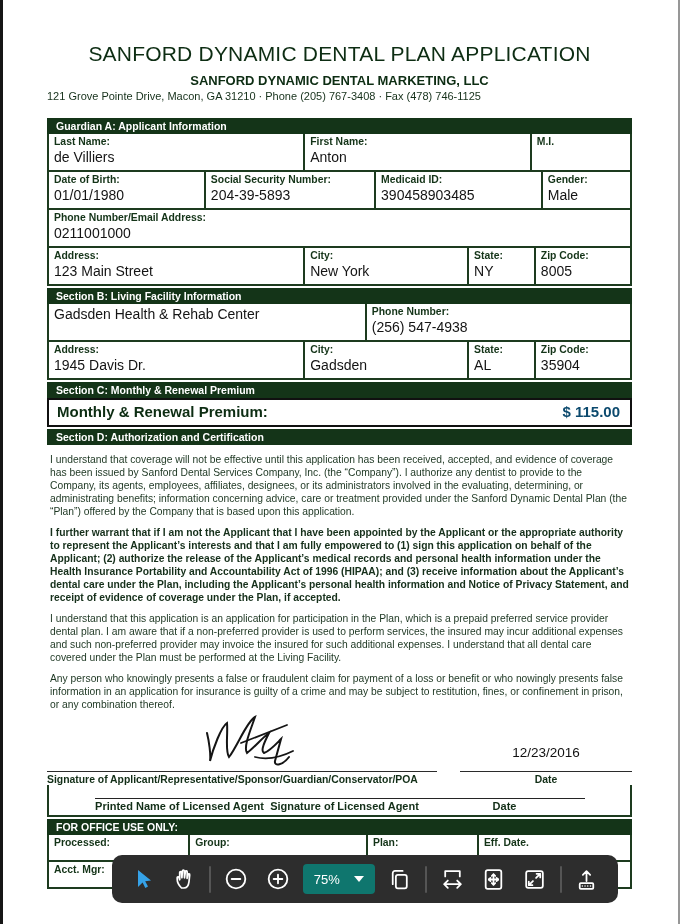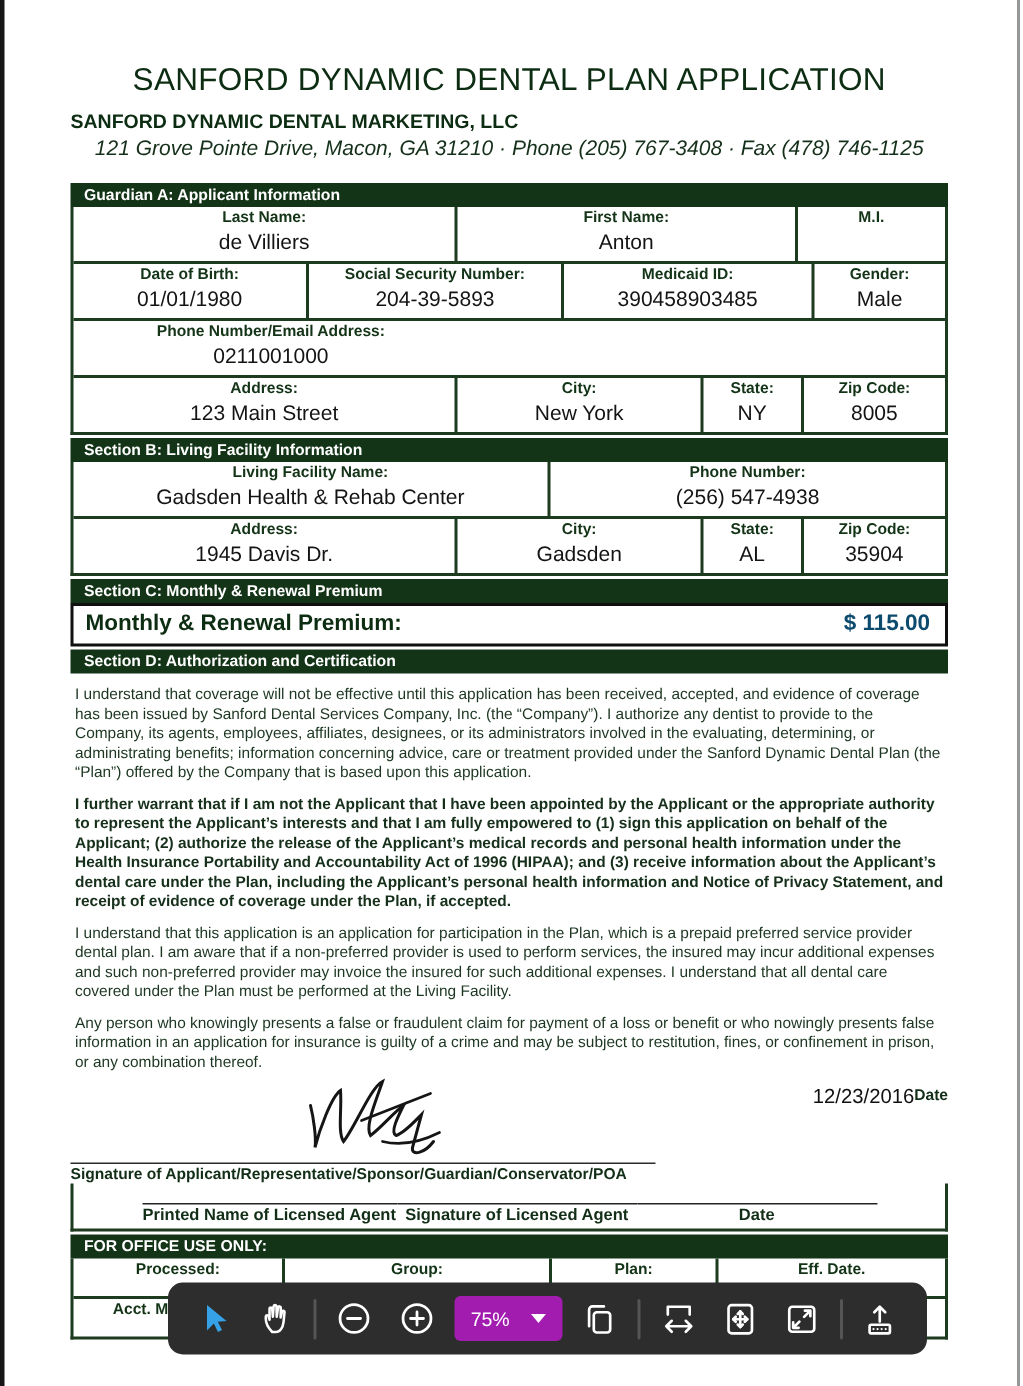--- a/index.html
+++ b/index.html
@@ -6,65 +6,65 @@
   body {
     width:682px; height:924px; background:#ffffff; position:relative; overflow:hidden;
     font-family:"Liberation Sans", sans-serif;
   }
   .edge-left { position:absolute; left:0; top:0; width:3px; height:924px; background:#161616; }
   .edge-right { position:absolute; right:2px; top:0; width:2px; height:924px; background:#979797; }
 
   .content { position:absolute; left:47px; top:0; width:585px; }
 
   .doc-title { margin-top:42px; text-align:center; font-size:21px; font-weight:normal; color:#0d2d13; letter-spacing:0.2px; }
-  .doc-company { margin-top:7px; font-size:13px; font-weight:bold; color:#0d2d13; }
-  .doc-address { margin-top:2px; text-align:center; font-size:14px; color:#15301a;font-style:italic; }
+  .doc-company { margin-top:7px; text-align:center; font-size:13px; font-weight:bold; color:#0d2d13; }
+  .doc-address { margin-top:2px; text-align:left; font-size:11px; color:#15301a; }
 
   .bar { background:#143418; color:#ffffff; font-weight:bold; font-size:10.5px; line-height:14px; padding:1px 0 1px 9px; margin-top:2px; }
   .ftable { border:2px solid #1d3b1f; border-top:none; }
   .frow { display:flex; border-bottom:2px solid #1d3b1f; }
   .frow:last-child { border-bottom:none; }
-  .fcell { border-right:2px solid #1d3b1f; padding:1px 5px 3px; box-sizing:border-box;text-align:center; }
+  .fcell { border-right:2px solid #1d3b1f; padding:1px 5px 3px; box-sizing:border-box; }
   .fcell:last-child { border-right:none; }
   .flabel { font-size:10.4px; font-weight:bold; color:#143418; line-height:13px; }
   .fvalue { font-size:14px; color:#141414; line-height:19px; min-height:19px; }
 
   .premium { border:2px solid #101010; display:flex; justify-content:space-between; align-items:center; padding:3px 10px 5px 8px; }
   .premium .plabel { font-size:15px; font-weight:bold; color:#0d2d13; }
   .premium .pvalue { font-size:15px; font-weight:bold; color:#0c4a6e; }
 
   .para { font-size:10.3px; line-height:13px; color:#1c3621; margin:8px 2px 0 3px; }
   .para.bold { font-weight:bold; color:#16301b; }
 
   .sigrow { display:flex; margin-top:8px; }
   .sigleft { width:390px; position:relative; }
   .sigscribble { position:absolute; left:150px; top:-8px; }
   .sigline { border-top:1.6px solid #2b2b2b; margin-top:52px; }
   .siglabel { font-size:10.4px; font-weight:bold; color:#122e17; margin-top:2px; }
-  .sigright { width:172px; margin-left:auto; display:flex; justify-content:flex-end; text-align:center; }
+  .sigright { width:172px; margin-left:auto; display:flex; flex-direction:column; justify-content:flex-end; text-align:center; }
   .sigdate { font-size:13.5px; color:#111; margin-bottom:11px; }
   .dateline { border-top:1.6px solid #2b2b2b; }
   .datelabel { font-size:10.4px; font-weight:bold; color:#122e17; margin-top:2px; }
 
   .agentbox { border:2px solid #1d3b1f; border-top:none; padding:13px 16px 3px; display:flex; justify-content:center; }
   .agentcol { text-align:center; }
   .aline { border-top:1.6px solid #242424; }
   .alabel { font-size:11px; font-weight:bold; color:#122e17; padding-top:1px; white-space:nowrap; }
 
   .office .fcell { height:25px; }
 
   
   .toolbar {
     position:absolute; left:112px; top:855px; width:506px; height:48px;
     background:#2d2d2d; border-radius:10px; display:flex; align-items:center;
     justify-content:space-between; padding:0 15px; box-sizing:border-box; z-index:5;
   }
   .tbtn { width:32px; height:34px; display:flex; align-items:center; justify-content:center; cursor:pointer; }
   .tsep { width:2px; height:27px; background:#555; border-radius:1px; }
-  .zoombox { height:30px; background:#a21caf; border-radius:4px; display:flex; align-items:center; padding:0 11px; gap:14px; cursor:pointer; }
+  .zoombox { height:30px; background:#0f766e; border-radius:4px; display:flex; align-items:center; padding:0 11px; gap:14px; cursor:pointer; }
   .zoomtext { color:#fff; font-size:13px; }
   .caret { width:0; height:0; border-left:5px solid transparent; border-right:5px solid transparent; border-top:6px solid #fff; }
   .tico { stroke:#fff; fill:none; stroke-width:1.7; stroke-linecap:round; stroke-linejoin:round; }
 </style>
 </head>
 <body>
 
 <div class="edge-left"></div>
 <div class="edge-right"></div>
 
@@ -131,21 +131,20 @@
         <div class="flabel">Zip Code:</div>
         <div class="fvalue">8005</div>
       </div>
     </div>
   </div>
 
   <div class="bar">Section B: Living Facility Information</div>
   <div class="ftable">
     <div class="frow">
       <div class="fcell" style="width:54.7%">
-        <div class="flabel">Living Facility Name:</div>
         <div class="fvalue">Gadsden Health &amp; Rehab Center</div>
       </div>
       <div class="fcell" style="width:45.3%">
         <div class="flabel">Phone Number:</div>
         <div class="fvalue">(256) 547-4938</div>
       </div>
     </div>
     <div class="frow">
       <div class="fcell" style="width:44.1%">
         <div class="flabel">Address:</div>

